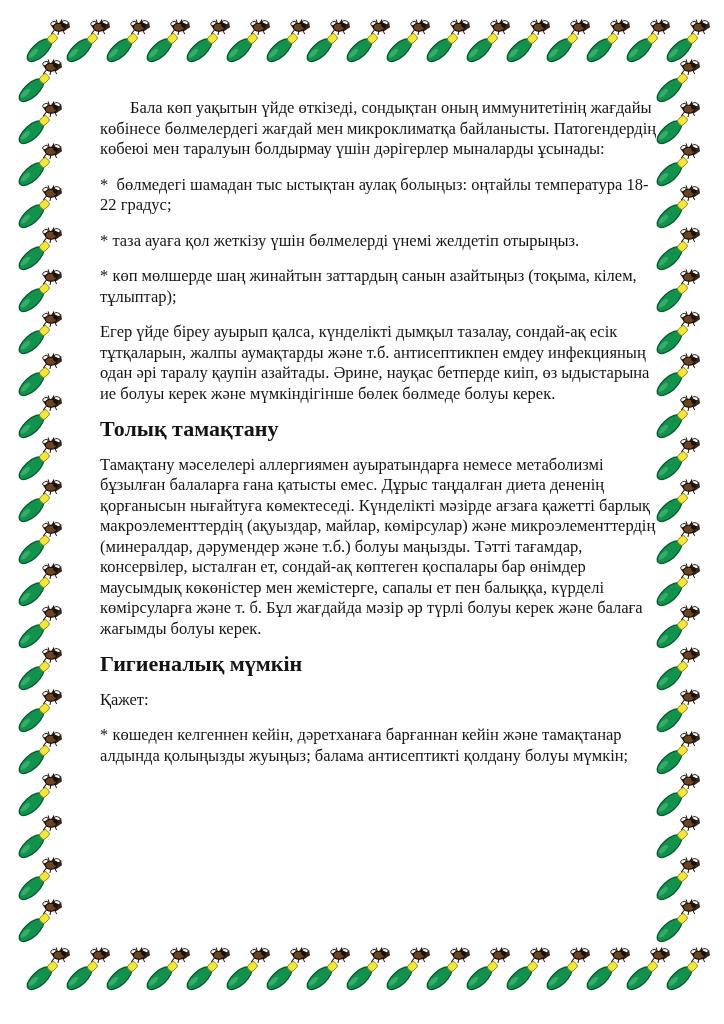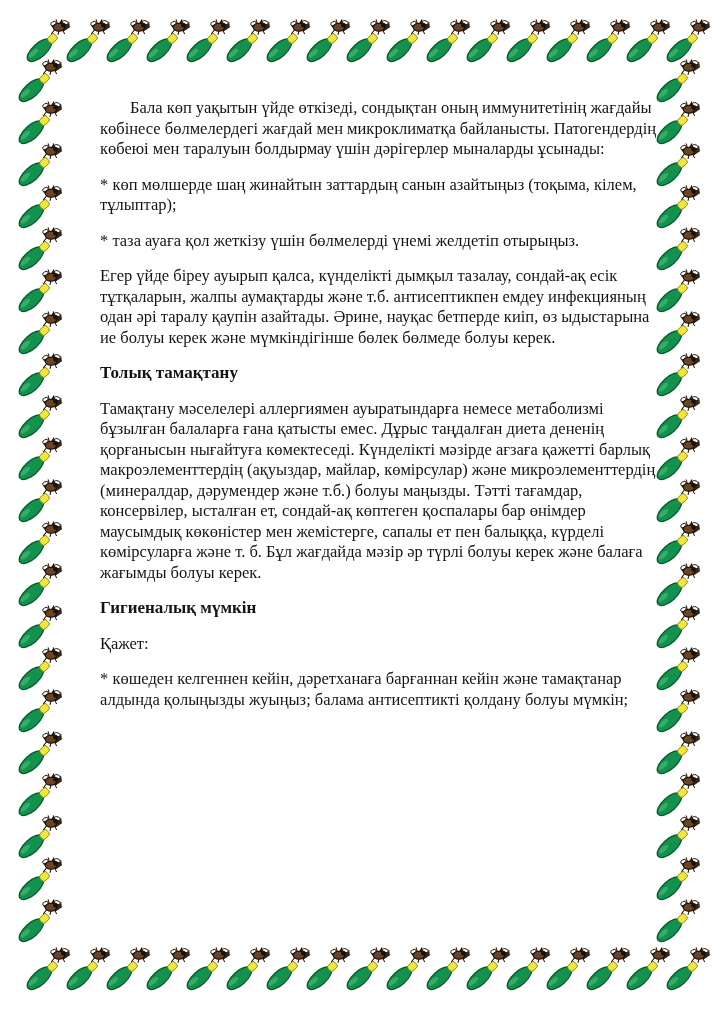--- a/index.html
+++ b/index.html
@@ -22,33 +22,34 @@
     width: 565px;
     color: #141414;
     font-size: 16.5px;
     line-height: 20.5px;
     text-align: left;
   }
   .para, .bullet { margin: 0 0 15px 0; white-space: pre-wrap; }
   .para.indent { text-indent: 30px; }
   .heading {
     font-weight: bold;
-    font-size: 17px;
+    font-size: 22px;
     margin: 0 0 15px 0;
     font-family: Liberation Serif, serif;
   }
 </style>
 </head>
 <body>
 
 <div class="page">
   <div class="content" id="content">
       <p class="para indent">Бала көп уақытын үйде өткізеді, сондықтан оның иммунитетінің жағдайы көбінесе бөлмелердегі жағдай мен микроклиматқа байланысты. Патогендердің көбеюі мен таралуын болдырмау үшін дәрігерлер мыналарды ұсынады:</p>
+      <p class="bullet">*  бөлмедегі шамадан тыс ыстықтан аулақ болыңыз: оңтайлы температура 18-22 градус;</p>
+      <p class="bullet">* таза ауаға қол жеткізу үшін бөлмелерді үнемі желдетіп отырыңыз.</p>
       <p class="bullet">* көп мөлшерде шаң жинайтын заттардың санын азайтыңыз (тоқыма, кілем, тұлыптар);</p>
-      <p class="bullet">* таза ауаға қол жеткізу үшін бөлмелерді үнемі желдетіп отырыңыз.</p>
       <p class="para">Егер үйде біреу ауырып қалса, күнделікті дымқыл тазалау, сондай-ақ есік тұтқаларын, жалпы аумақтарды және т.б. антисептикпен емдеу инфекцияның одан әрі таралу қаупін азайтады. Әрине, науқас бетперде киіп, өз ыдыстарына ие болуы керек және мүмкіндігінше бөлек бөлмеде болуы керек.</p>
       <p class="heading">Толық тамақтану</p>
       <p class="para">Тамақтану мәселелері аллергиямен ауыратындарға немесе метаболизмі бұзылған балаларға ғана қатысты емес. Дұрыс таңдалған диета дененің қорғанысын нығайтуға көмектеседі. Күнделікті мәзірде ағзаға қажетті барлық макроэлементтердің (ақуыздар, майлар, көмірсулар) және микроэлементтердің (минералдар, дәрумендер және т.б.) болуы маңызды. Тәтті тағамдар, консервілер, ысталған ет, сондай-ақ көптеген қоспалары бар өнімдер маусымдық көкөністер мен жемістерге, сапалы ет пен балыққа, күрделі көмірсуларға және т. б. Бұл жағдайда мәзір әр түрлі болуы керек және балаға жағымды болуы керек.</p>
       <p class="heading">Гигиеналық мүмкін</p>
       <p class="para">Қажет:</p>
       <p class="bullet">* көшеден келгеннен кейін, дәретханаға барғаннан кейін және тамақтанар алдында қолыңызды жуыңыз; балама антисептикті қолдану болуы мүмкін;</p>
     </div>
   <div class="border-layer" id="border-layer">
       <div class="border-icon" style="left: 20px; top: 18px;">
   <svg viewBox="0 0 56 50" width="54" height="46" xmlns="http://www.w3.org/2000/svg">

